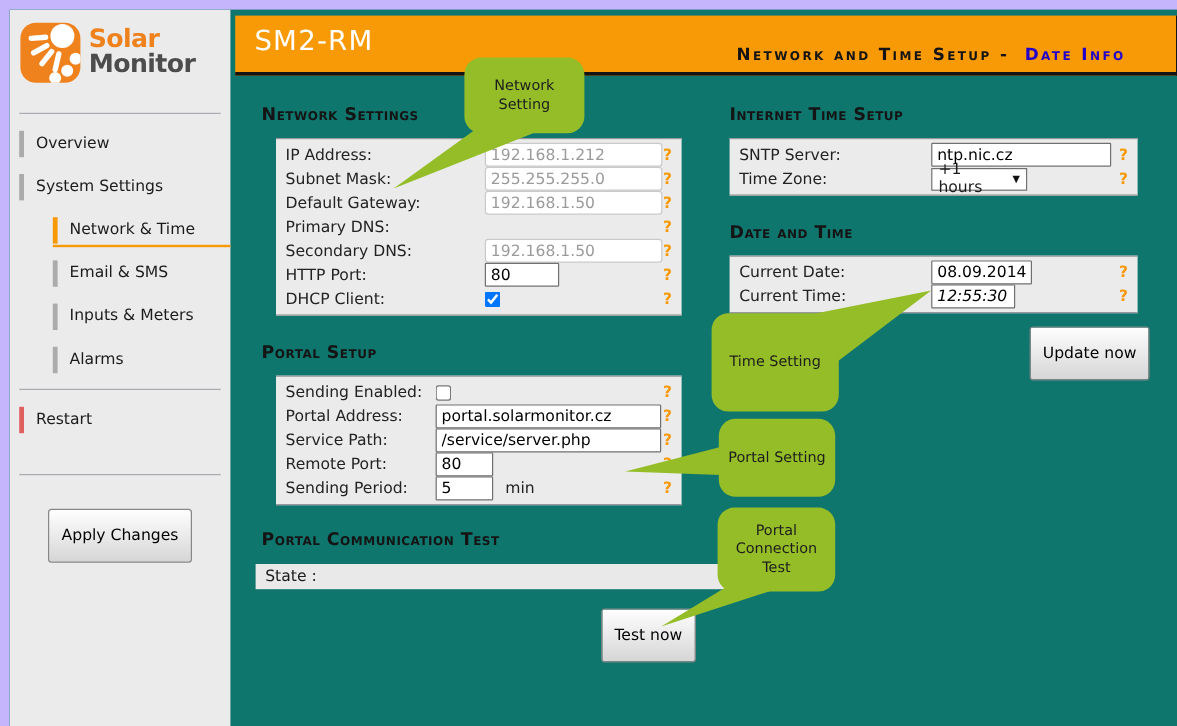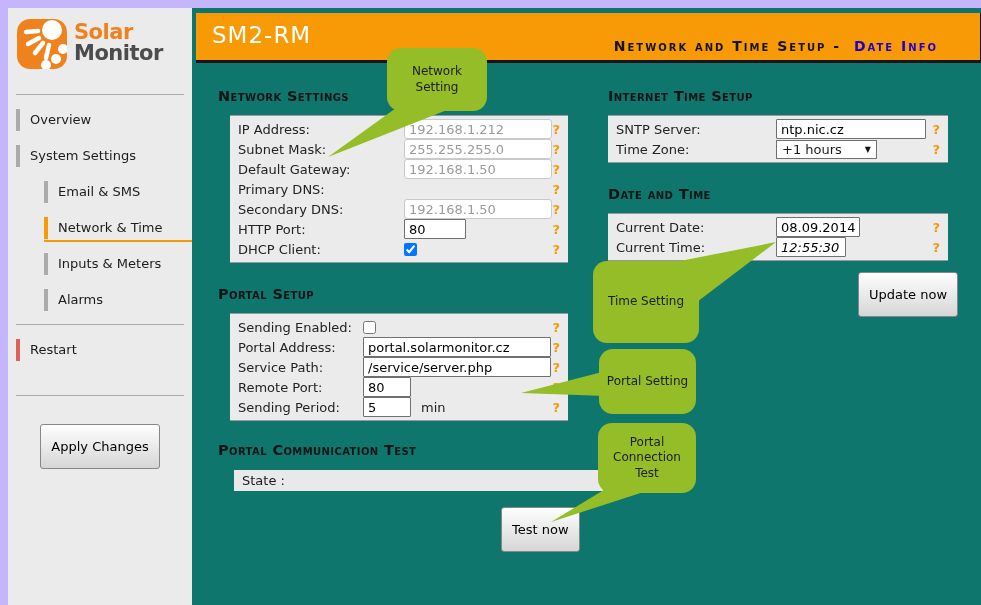--- a/index.html
+++ b/index.html
@@ -44,21 +44,21 @@
   input.dis{border:1px solid #C9C9C9;border-radius:3px;color:#9B9B9B;width:138px;}
   input.en{border:1px solid #707070;border-radius:1px;color:#000;}
   .in-sm{width:52px;}
   .in-xs{width:38px;}
   .in-lg{width:178px;}
   .in-md{width:140px;}
   .in-date{width:74px;}
   .in-time{width:60px;font-style:italic;}
   input[type=checkbox]{margin:0;width:13px;height:13px;}
   .suffix{margin-left:10px;color:#222;}
-  .fselect{display:inline-flex;align-items:center;justify-content:space-between;width:101px;height:19px;border:1px solid #707070;background:#fff;padding:0 5px;font-size:13px;cursor:pointer;box-sizing:border-box;}
+  .fselect{display:inline-flex;align-items:center;justify-content:space-between;width:80px;height:19px;border:1px solid #707070;background:#fff;padding:0 5px;font-size:13px;cursor:pointer;box-sizing:border-box;}
   .fselect .arrow{font-size:8px;color:#111;margin-left:6px;}
   .staterow{position:absolute;background:#E9E9E9;height:21px;display:flex;align-items:center;padding:0 8px;box-sizing:border-box;}
   .btn{position:absolute;font-family:inherit;font-size:13px;color:#000;background:linear-gradient(#FEFEFE,#D6D6D6);border:1px solid #878787;border-radius:3px;padding:14px 10px;cursor:pointer;white-space:nowrap;}
   .btn-static{position:static;}
 
   
   .tails{position:absolute;left:0;top:0;z-index:5;pointer-events:none;}
   .callout{position:absolute;z-index:6;background:#94BD28;border-radius:14px;display:flex;align-items:center;justify-content:center;text-align:center;font-size:12px;line-height:1.3;color:#1d1d1d;padding:4px;box-sizing:border-box;}
 </style>
 </head>
@@ -100,27 +100,27 @@
     <div class="sb-divider"></div>
 
     <div class="sb-item lvl1">
       <span class="bar"></span>
       <span>Overview</span>
     </div>
     <div class="sb-item lvl1">
       <span class="bar"></span>
       <span>System Settings</span>
     </div>
+    <div class="sb-item lvl2 active">
+      <span class="bar"></span>
+      <span>Network &amp; Time</span>
+    </div>
     <div class="sb-item lvl2">
       <span class="bar"></span>
       <span>Email &amp; SMS</span>
-    </div>
-    <div class="sb-item lvl2 active">
-      <span class="bar"></span>
-      <span>Network &amp; Time</span>
     </div>
     <div class="sb-item lvl2">
       <span class="bar"></span>
       <span>Inputs &amp; Meters</span>
     </div>
     <div class="sb-item lvl2">
       <span class="bar"></span>
       <span>Alarms</span>
     </div>
 
@@ -206,21 +206,21 @@
     </div>
     <div class="frow">
       <span class="flabel">Sending Period:</span>
       <input type="text" class="en in-xs" value="5" style="">
       <span class="suffix">min</span>
       <span class="help">?</span>
     </div>
   </div>
 
   <div class="section-heading" style="left:210px;top:434px;">Portal Communication Test</div>
-  <div class="staterow" style="left:226px;top:462px;width:404px;">
+  <div class="staterow" style="left:205px;top:462px;width:404px;">
     <span>State :</span>
   </div>
   <button class="btn" style="left:493px;top:499px;">Test now</button>
 
   <div class="section-heading" style="left:600px;top:80px;">Internet Time Setup</div>
   <div class="ftable w-right" style="left:600px;top:107px;width:340px;">
     <div class="frow">
       <span class="flabel">SNTP Server:</span>
       <input type="text" class="en in-md" value="ntp.nic.cz" style="">
       <span class="help">?</span>

